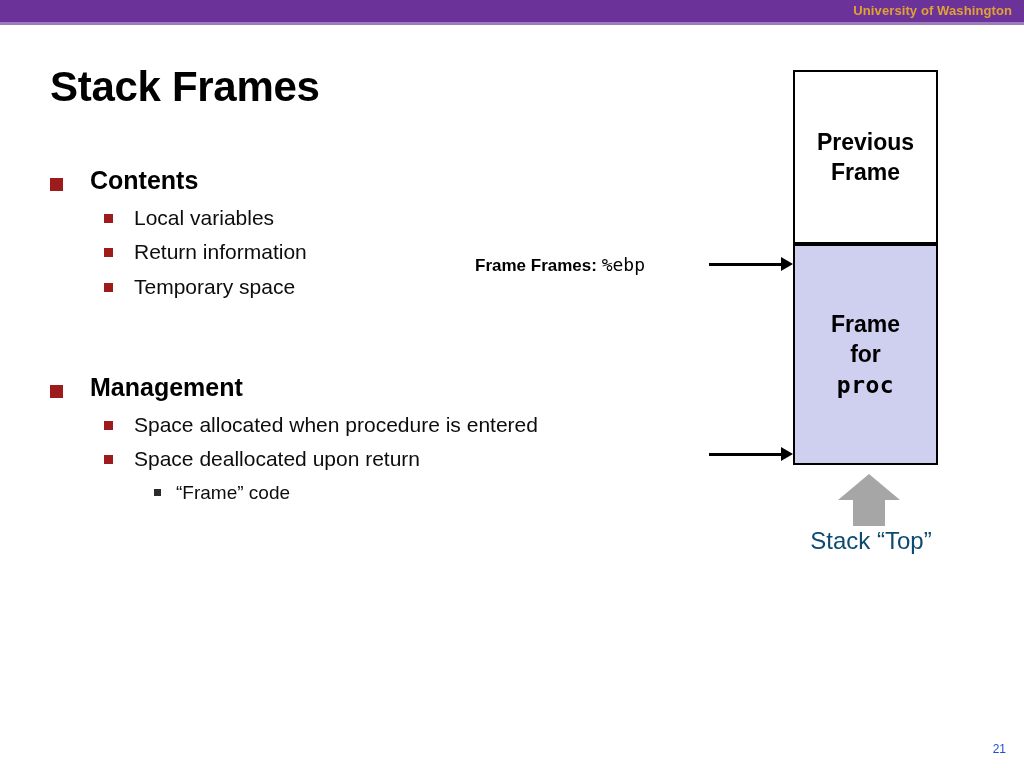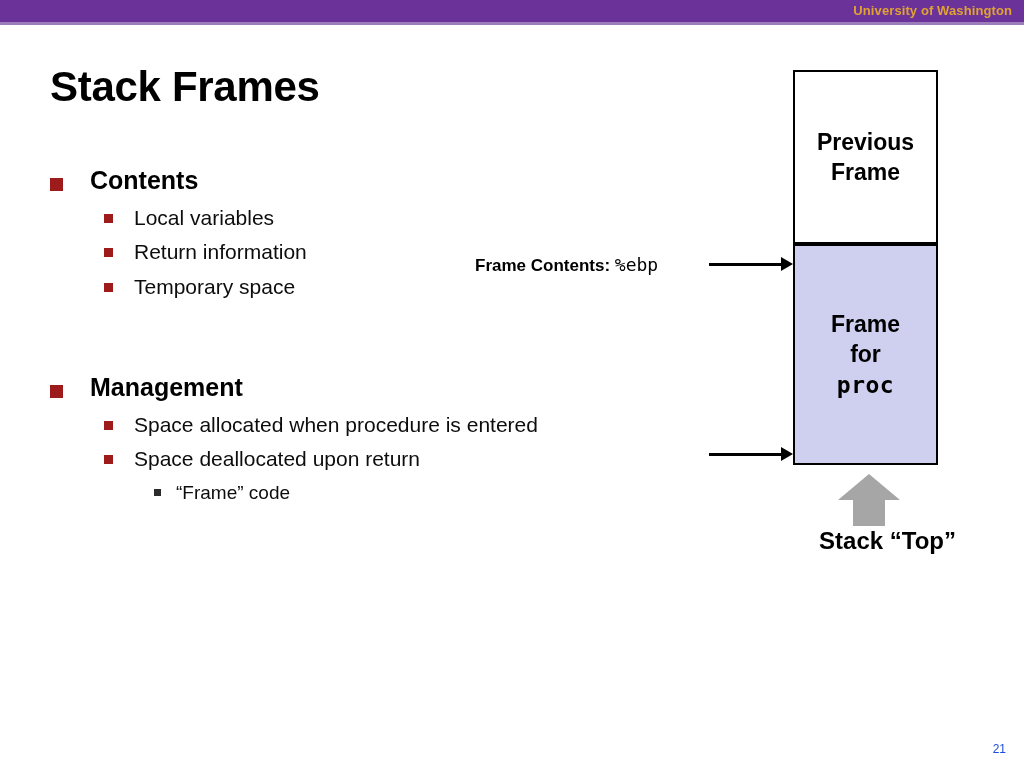--- a/index.html
+++ b/index.html
@@ -220,24 +220,24 @@
     left: 838px;
     top: 462px;
     width: 62px;
     height: 52px;
   }
   #stack-top-label {
     position: absolute;
     left: 786px;
     top: 515px;
     width: 170px;
-    text-align: right;
+    text-align: center;
     font-size: 24px;
-    font-weight: bold;
-    color: #000000;
+    font-weight: normal;
+    color: #0c4a6e;
     white-space: nowrap;
   }
 
   
   #page-number {
     position: absolute;
     right: 18px;
     bottom: 12px;
     font-size: 12px;
     color: #1d4ed8;
@@ -310,21 +310,21 @@
 
   <div id="proc-frame-box">
     <div id="proc-frame-label">
       <span>Frame</span><br>
       <span>for</span><br>
       <span class="mono">proc</span>
     </div>
   </div>
 
   <div class="ptr-label" id="fp-label">
-    <span>Frame Contents:</span>
+    <span>Frame Frames:</span>
     <span class="mono">%ebp</span>
   </div>
   <div class="arrow-shaft" id="fp-shaft"></div>
   <div class="arrow-head" id="fp-head"></div>
 
   <div class="arrow-shaft" id="sp-shaft"></div>
   <div class="arrow-head" id="sp-head"></div>
 
   <svg id="stack-top-arrow" viewBox="0 0 62 52">
     <polygon points="31,0 62,26 47,26 47,52 15,52 15,26 0,26" fill="#A6A6A6"></polygon>

